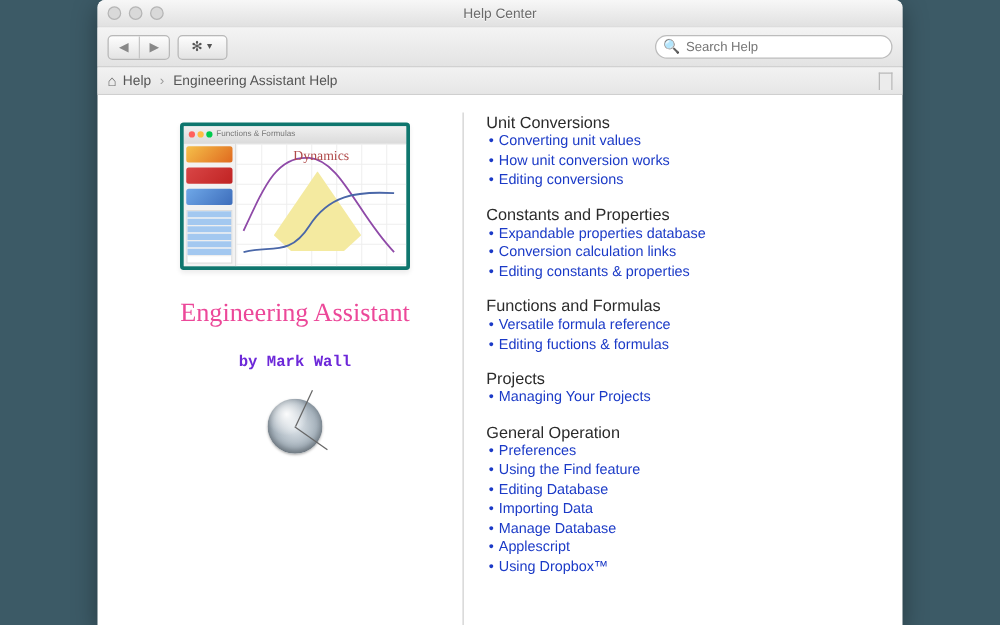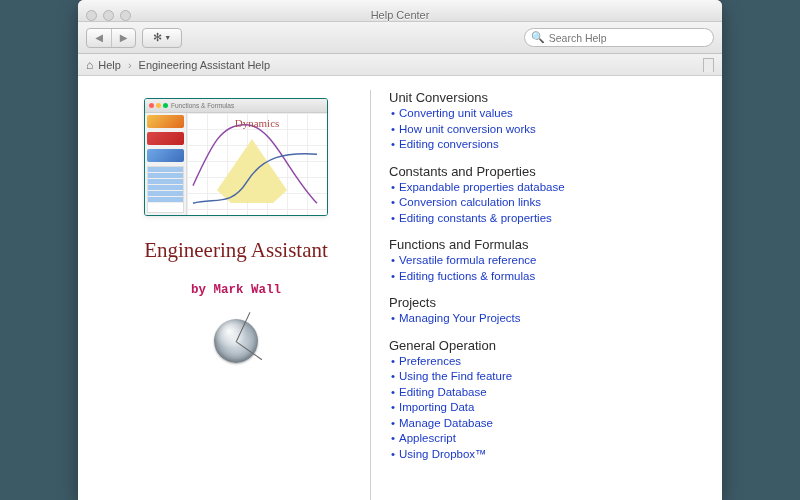--- a/index.html
+++ b/index.html
@@ -22,21 +22,21 @@
     border-radius: 6px 6px 0 0;
     display: flex;
     flex-direction: column;
   }
   .titlebar {
     height: 22px;
     background: linear-gradient(to bottom, #f7f7f7, #e1e1e1);
     border-bottom: 1px solid #c9c9c9;
     border-radius: 6px 6px 0 0;
     display: flex;
-    align-items: flex-end;
+    align-items: center;
     position: relative;
   }
   .traffic {
     display: flex;
     gap: 6px;
     padding-left: 8px;
   }
   .tl {
     width: 11px; height: 11px; border-radius: 50%;
     background: #d9d9d9; border: 1px solid #b5b5b5;
@@ -128,21 +128,21 @@
   }
   .leftcol {
     width: 268px;
     display: flex;
     flex-direction: column;
     align-items: center;
     padding-top: 8px;
   }
   .thumb {
     width: 184px; height: 118px;
-    border: 1px solid #0f766e;
+    border: 3px solid #0f766e;
     border-radius: 3px;
     background: #fdfdfd;
     box-shadow: 0 2px 4px rgba(0,0,0,0.08);
     position: relative;
     overflow: hidden;
   }
   .thumb-top {
     height: 14px;
     background: linear-gradient(to bottom,#f0f0f0,#dcdcdc);
     border-bottom: 1px solid #ccc;
@@ -188,28 +188,28 @@
   .thumb-graph svg { position:absolute; inset:0; width:100%; height:100%; }
   .thumb-graph .lbl {
     position:absolute; top:4px; left:0; right:0; text-align:center;
     font-family: "Times New Roman", serif;
     font-size: 11px; color: #b04a4a;
   }
   .app-title {
     margin-top: 22px;
     font-family: "Times New Roman", Georgia, serif;
     font-size: 21px;
-    color: #7f1d1d;
+    color: #ec4899;
   }
   .app-author {
     margin-top: 20px;
     font-family: "Courier New", monospace;
     font-weight: bold;
     font-size: 12.5px;
-    color: #be185d;
+    color: #6d28d9;
   }
   .emblem {
     margin-top: 22px;
     width: 44px; height: 44px;
     border-radius: 50%;
     background:
       radial-gradient(circle at 35% 28%, rgba(255,255,255,0.95), rgba(255,255,255,0) 40%),
       radial-gradient(circle at 50% 50%, #e3e9ee, #a7b3bd 55%, #7d8a95 80%);
     box-shadow: inset 0 -3px 6px rgba(0,0,0,0.25), 0 1px 2px rgba(0,0,0,0.3);
     position: relative;

